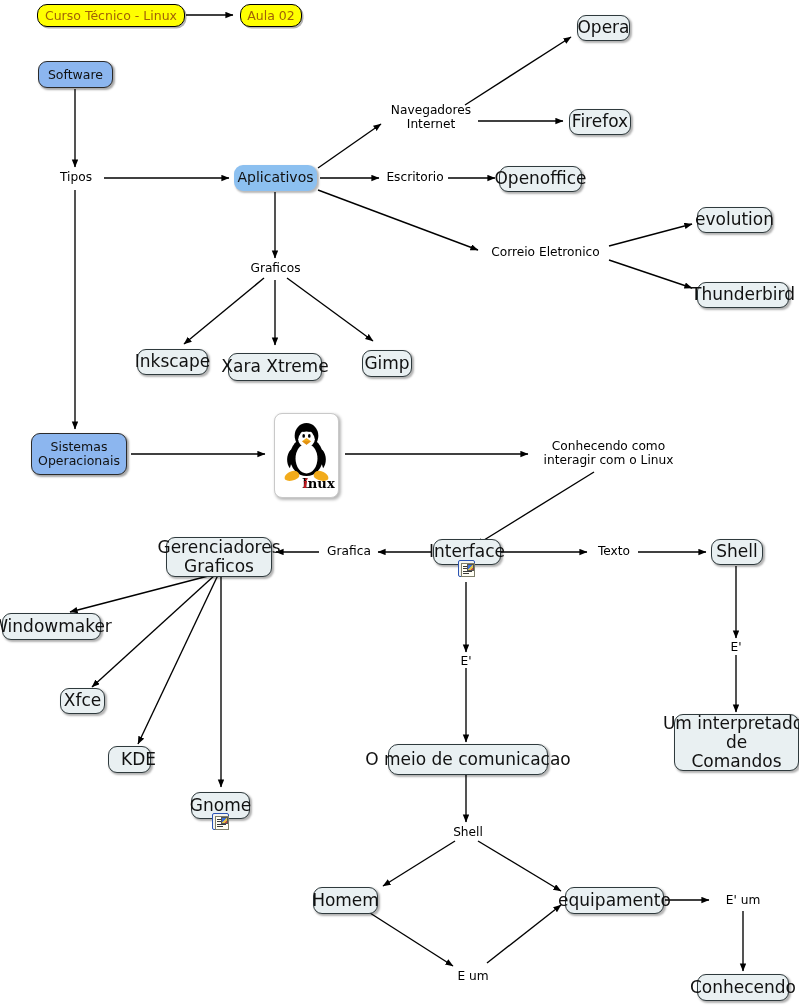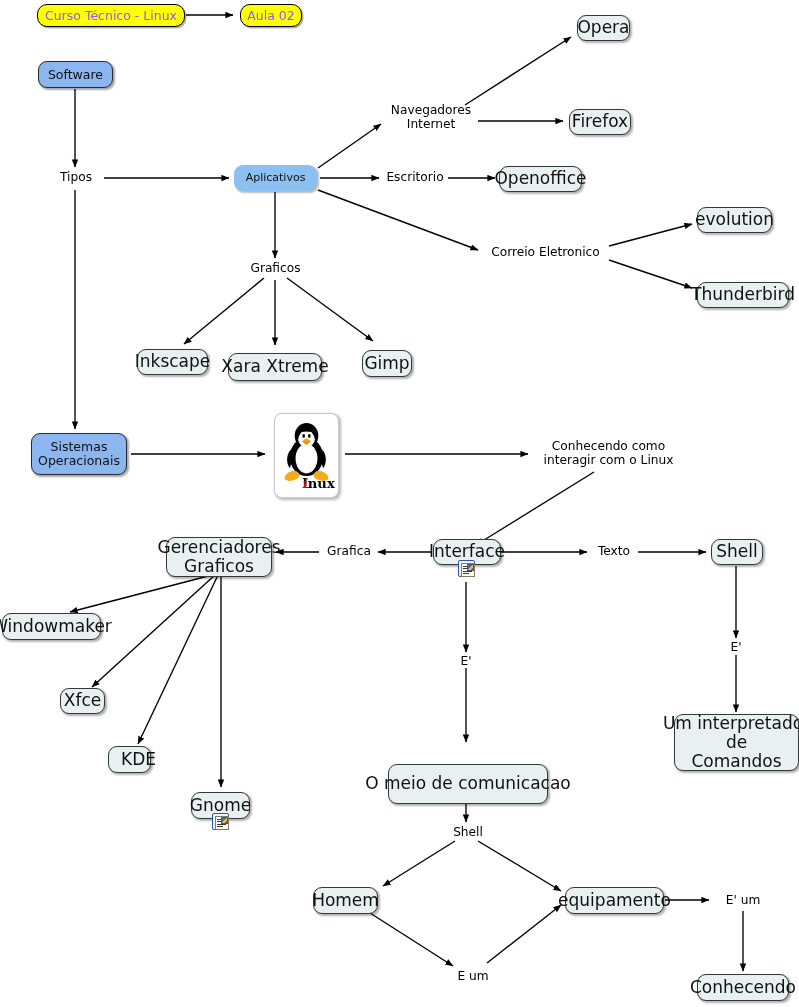--- a/index.html
+++ b/index.html
@@ -4,27 +4,27 @@
 <style>
   html,body{margin:0;padding:0;background:#ffffff;}
   body{font-family:"DejaVu Sans","Liberation Sans",sans-serif;}
   #canvas{position:relative;width:799px;height:1007px;overflow:hidden;background:#fff;}
   svg#edges{position:absolute;left:0;top:0;width:799px;height:1007px;pointer-events:none;}
 
   .node{position:absolute;box-sizing:border-box;display:flex;align-items:center;
         justify-content:center;text-align:center;line-height:1.12;
         border-radius:9px;white-space:pre;}
   
-  .n-yellow{background:#ffff00;border:1.6px solid #000000;color:#8b5cf6;
+  .n-yellow{background:#ffff00;border:1.6px solid #000000;color:#a16207;
             font-size:12.5px;border-radius:10px;
             box-shadow:1.5px 1.5px 0 rgba(0,0,0,.30);}
   .n-blue{background:#8cb6ef;border:1.3px solid #2b2b2b;color:#111;
           font-size:12.5px;border-radius:9px;
           box-shadow:1.5px 1.5px 2px rgba(0,0,0,.35);}
-  .n-blue-soft{background:#8cc0f0;border:none;color:#111;font-size:11px;
+  .n-blue-soft{background:#8cc0f0;border:none;color:#111;font-size:14px;
                border-radius:9px;box-shadow:1.5px 1.5px 2px rgba(0,0,0,.28);}
   .n-grey{background:#e9f0f2;border:1.1px solid #2f3a3d;color:#111;
           font-size:17px;border-radius:9px;
           box-shadow:1.5px 1.5px 2px rgba(0,0,0,.30);}
   .n-white{background:#ffffff;border:1px solid #c9c9c9;border-radius:8px;
            box-shadow:1.5px 1.5px 3px rgba(0,0,0,.28);}
   .n-plain{background:transparent;border:none;color:#000;font-size:12.2px;
            box-shadow:none;border-radius:0;}
 
   
@@ -223,21 +223,21 @@
         <i style="top:4.5px;width:9px;"></i>
       <i style="top:7px;width:9px;"></i>
         <i style="top:9.5px;width:6px;"></i>
       <div class="thumb"></div>
     </div>
   </div>
 
   <div class="node n-plain" style="left:455px;top:653px;width:22px;height:18px;">E'</div>
   <div class="node n-plain" style="left:725px;top:639px;width:22px;height:18px;">E'</div>
 
-  <div class="node n-grey" style="left:388px;top:764px;width:160px;height:40px;">O meio de comunicacao</div>
+  <div class="node n-grey" style="left:388px;top:744px;width:160px;height:31px;border-radius:10px;">O meio de comunicacao</div>
 
   <div class="node n-grey" style="left:674px;top:714px;width:125px;height:57px;">Um interpretador
 de
 Comandos</div>
 
   <div class="node n-plain" style="left:445px;top:823px;width:46px;height:20px;">Shell</div>
   <div class="node n-grey" style="left:313px;top:887px;width:65px;height:27px;">Homem</div>
   <div class="node n-grey" style="left:565px;top:887px;width:99px;height:27px;">equipamento</div>
   <div class="node n-plain" style="left:452px;top:967px;width:42px;height:20px;">E um</div>
 

